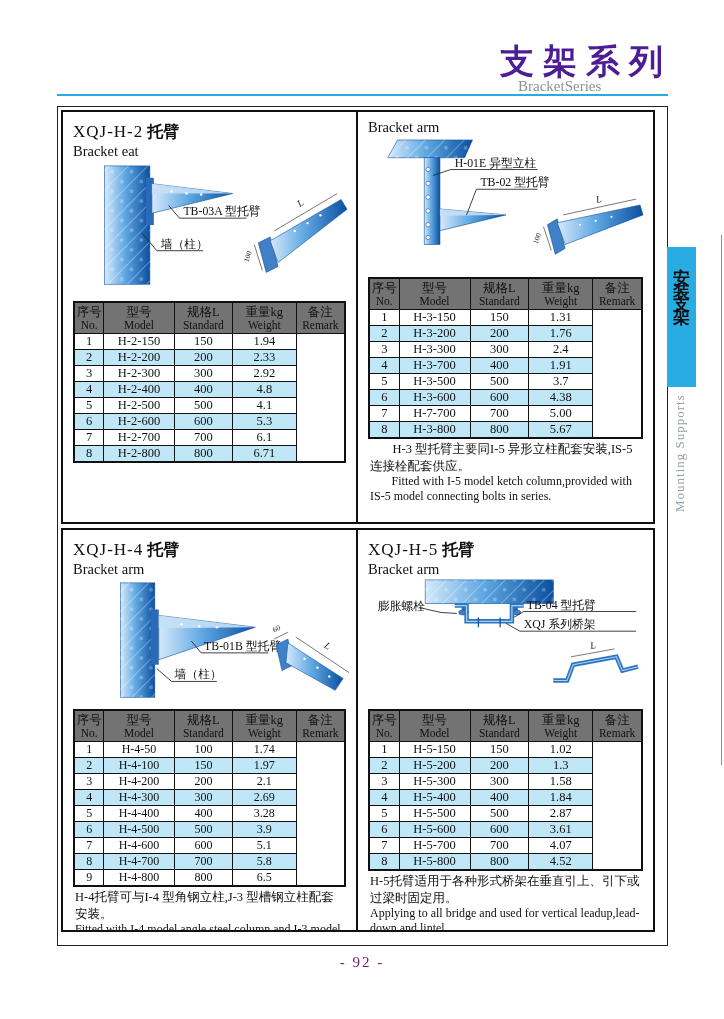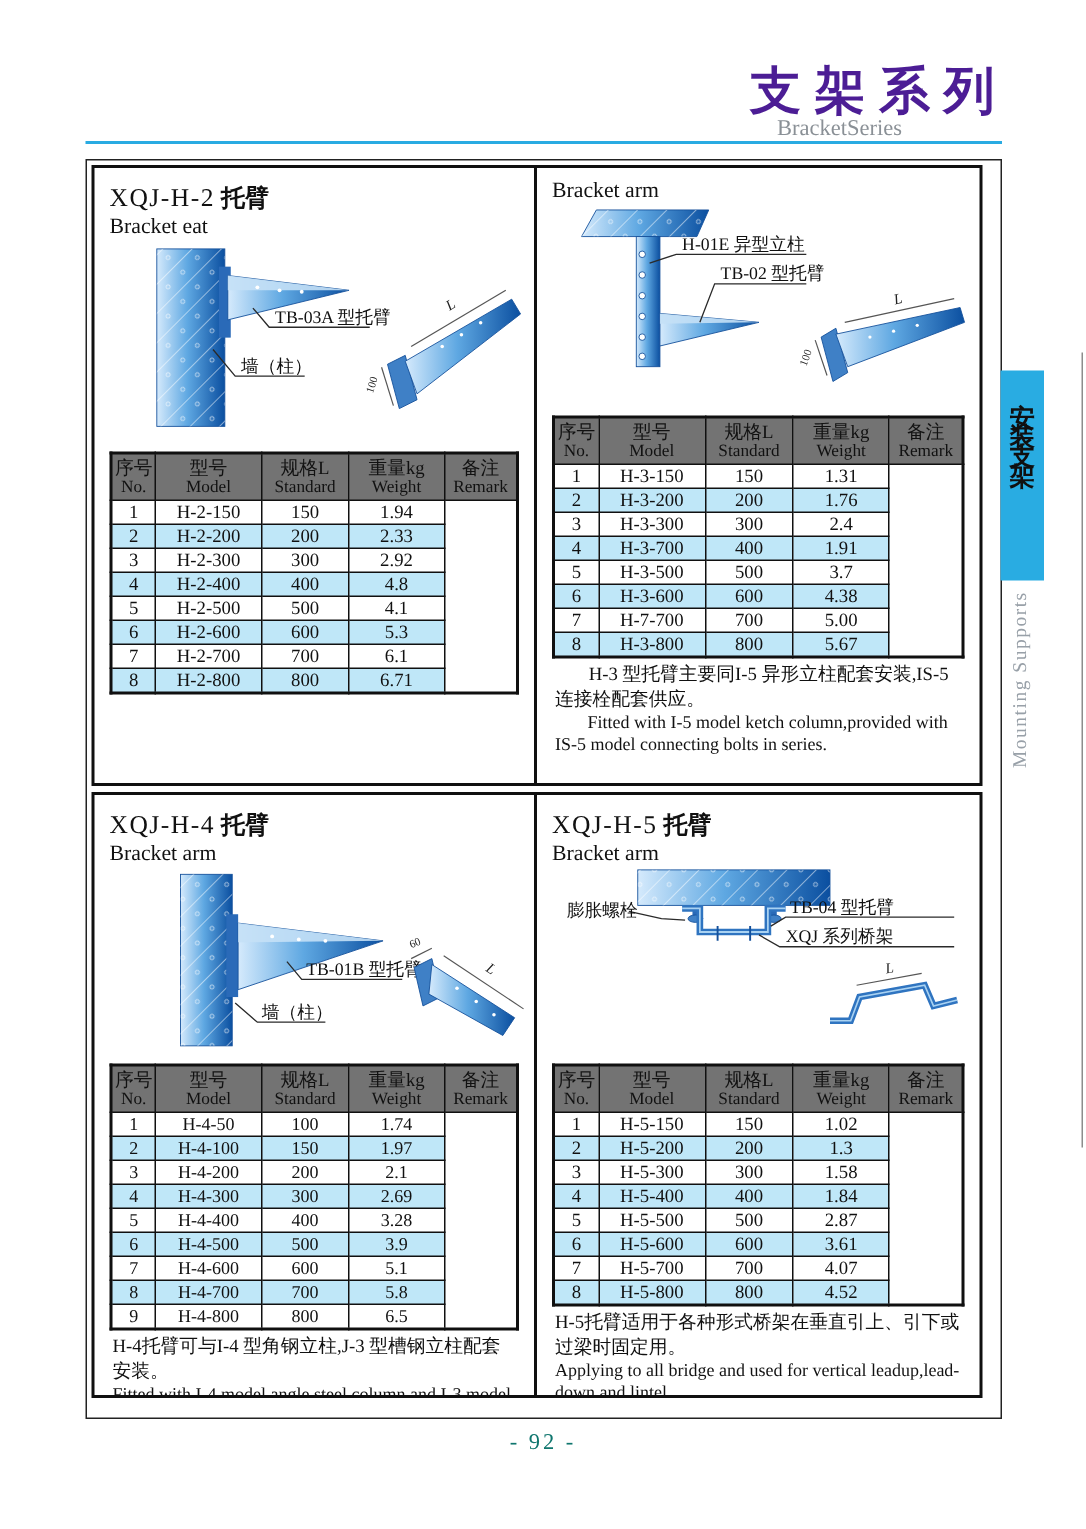--- a/index.html
+++ b/index.html
@@ -49,21 +49,21 @@
   .side-tab{position:absolute;left:667px;top:247px;width:29px;height:140px;background:#29ACE2;
             display:flex;align-items:flex-start;justify-content:center}
   .side-tab span{writing-mode:vertical-lr;letter-spacing:13px;font-size:17px;font-weight:bold;
                  color:#101010;padding-top:8px}
   .side-en{position:absolute;left:664px;top:383px;width:32px;height:140px;text-align:center}
   .side-en span{display:inline-block;writing-mode:vertical-rl;transform:rotate(180deg);
                 height:100%;font-size:13px;color:#98A0A8;letter-spacing:1px}
   .scan-edge{position:absolute;left:721px;top:235px;width:1px;height:530px;background:#8c8c8c}
 
   
-  .pageno{position:absolute;left:0;top:954px;width:724px;text-align:center;font-size:15px;color:#0f766e;letter-spacing:2px}
+  .pageno{position:absolute;left:0;top:954px;width:724px;text-align:center;font-size:15px;color:#701a75;letter-spacing:2px}
 
   
   .lbl{font-size:12px;fill:#111;font-family:"Liberation Serif",serif}
   .dimt{font-size:10px;font-style:italic;fill:#222}
   .dims{font-size:7.5px;fill:#222}
   .ld{fill:none;stroke:#2a2a2a;stroke-width:.9}
   .dl{stroke:#555;stroke-width:.8}
   .steel{stroke:#14509b;stroke-width:.6}
 </style>
 </head>

